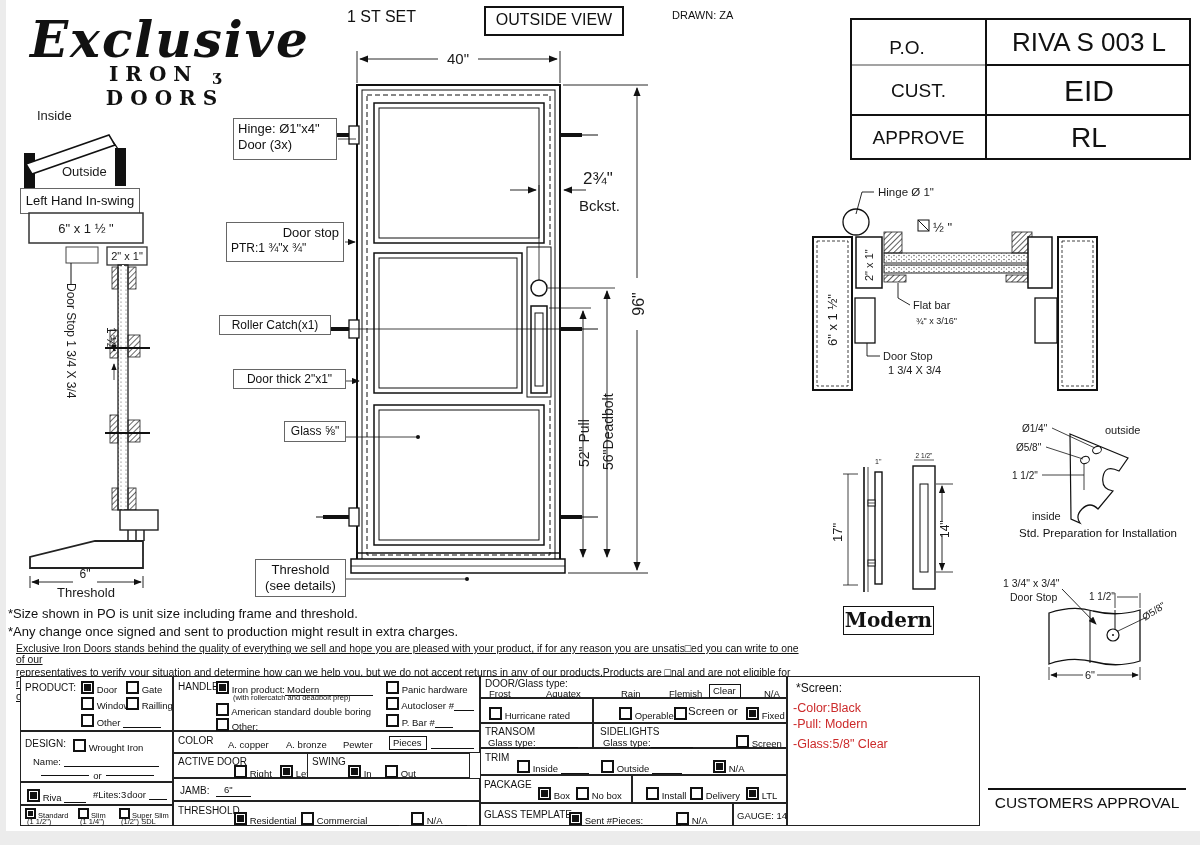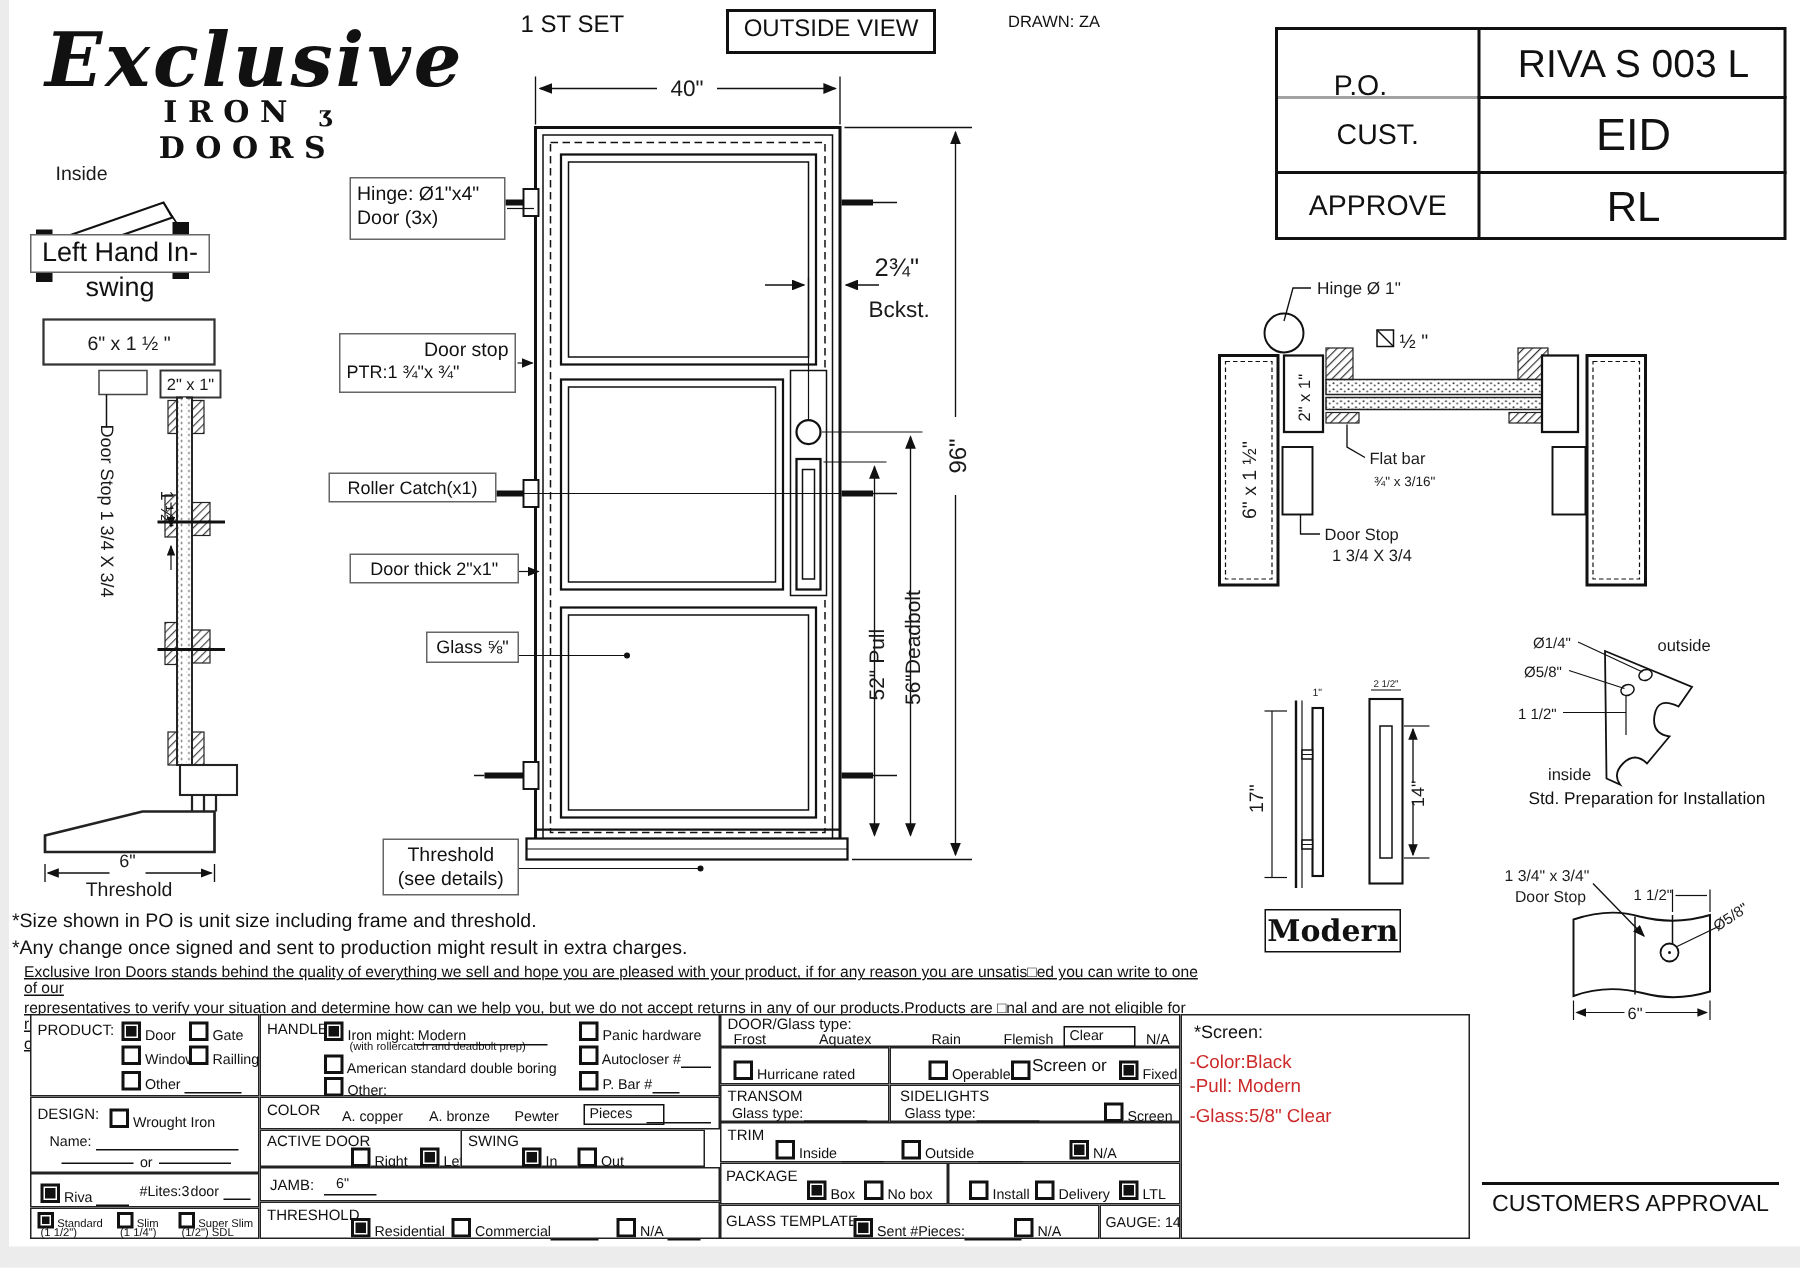--- a/index.html
+++ b/index.html
@@ -24,21 +24,21 @@
   
   .lb{border:1px solid #666;background:#fff;font-size:12px;line-height:1.25;padding:2px 4px;box-sizing:border-box;}
   .cap-box{border:1px solid #666;background:#fff;text-align:center;}
   
   .cell{position:absolute;border:1px solid #222;box-sizing:border-box;background:#fff;}
   .in{position:absolute;font-size:9.5px;white-space:nowrap;}
   .fl{font-size:10px;}
   .cb{display:inline-block;width:9px;height:9px;border:2px solid #111;background:#fff;position:relative;vertical-align:-1px;}
   .cb.checked::after{content:"";position:absolute;left:1px;top:1px;right:1px;bottom:1px;background:#111;}
   .bl{display:inline-block;border-bottom:1.2px solid #111;height:9px;vertical-align:bottom;}
-  .sel{border:1.5px solid #111;padding:0 20px 1px 3px;}
+  .sel{border:1.5px solid #111;padding:0 4px 1px 3px;}
   .tiny{font-size:7.5px;}
   .note-item{font-size:12.5px;margin:3px 0;}
   .dis1{font-size:13px;}
   .dis2{font-size:10.4px;text-decoration:underline;}
 </style>
 </head>
 <body>
 
 <div id="page">
 
@@ -50,38 +50,38 @@
     <span>IRON</span>
     <span style="font-size:15px;letter-spacing:0">ʒ</span>
     <span>DOORS</span>
   </div>
 
   <div class="a h-set" style="left:347px;top:8px">1 ST SET</div>
   <div class="a h-view" style="left:484px;top:6px;width:136px;height:26px">OUTSIDE VIEW</div>
   <div class="a h-drawn" style="left:672px;top:9px">DRAWN: ZA</div>
 
   <div class="a po" style="left:850px;top:18px;width:337px;height:138px">
-    <div class="po-cell po-lab" style="left:0;top:16px;width:110px;height:44px">P.O.</div>
+    <div class="po-cell po-lab" style="left:0;top:6px;width:110px;height:44px">P.O.</div>
     <div class="po-cell po-val" style="left:133px;top:0;width:204px;height:44px;border-left:2px solid #111">RIVA S 003 L</div>
     <div class="po-cell po-lab" style="left:0;top:44px;width:133px;height:50px;border-top:2px solid #a3a3a3">CUST.</div>
     <div class="po-cell po-val" style="left:133px;top:44px;width:204px;height:50px;border-left:2px solid #111;border-top:2px solid #111;font-size:30px">EID</div>
     <div class="po-cell po-lab" style="left:0;top:94px;width:133px;height:44px;border-top:2px solid #111">APPROVE</div>
     <div class="po-cell po-val" style="left:133px;top:94px;width:204px;height:44px;border-left:2px solid #111;border-top:2px solid #111;font-size:28px">RL</div>
   </div>
 
   <svg style="left:12px;top:98px;width:150px;height:100px" viewBox="0 0 150 100">
     <rect x="12" y="55" width="11" height="35" fill="#111"></rect>
     <rect x="103" y="50" width="11" height="38" fill="#111"></rect>
     <polygon points="14,66 97,37 103,47 20,76" fill="#fff" stroke="#111" stroke-width="1.5"></polygon>
     <path d="M 101,44 Q 116,62 110,84" fill="none" stroke="#111" stroke-width="1.2"></path>
     <polygon points="110,84 107,77 114,78" fill="#111"></polygon>
     <text x="25" y="22" font-size="13">Inside</text>
     <text x="50" y="78" font-size="13">Outside</text>
   </svg>
-  <div class="a cap-box" style="left:20px;top:156px;width:118px;height:24px;font-size:18px;line-height:23px">Left Hand In-swing</div>
+  <div class="a cap-box" style="left:20px;top:188px;width:118px;height:24px;font-size:13px;line-height:23px">Left Hand In-swing</div>
 
   <svg style="left:15px;top:205px;width:200px;height:395px" viewBox="0 0 200 395">
     <defs>
       <pattern id="p-hatch" width="4" height="4" patternTransform="rotate(45)" patternUnits="userSpaceOnUse">
         <line x1="0" y1="0" x2="0" y2="4" stroke="#444" stroke-width="1.6"></line>
       </pattern>
       <pattern id="p-speck" width="5" height="4" patternUnits="userSpaceOnUse">
         <circle cx="1" cy="1" r="0.6" fill="#555"></circle>
           <circle cx="3.5" cy="3" r="0.6" fill="#555"></circle>
       </pattern>
@@ -388,21 +388,21 @@
       <span class="in tiny" style="left:4px;top:2px"><span class="cb checked" style="width:7px;height:7px"></span> <span>Standard</span></span>
       <span class="in tiny" style="left:6px;top:11px">(1 1/2")</span>
       <span class="in tiny" style="left:57px;top:2px"><span class="cb" style="width:7px;height:7px"></span> <span>Slim</span></span>
       <span class="in tiny" style="left:59px;top:11px">(1 1/4")</span>
       <span class="in tiny" style="left:98px;top:2px"><span class="cb" style="width:7px;height:7px"></span> <span>Super Slim</span></span>
       <span class="in tiny" style="left:100px;top:11px">(1/2") SDL</span>
     </div>
 
     <div class="cell" style="left:153px;top:0;width:307px;height:55px">
       <span class="in fl" style="left:4px;top:4px">HANDLE</span>
-      <span class="in" style="left:42px;top:4px"><span class="cb checked"></span> <span>Iron might:</span><span style="border-bottom:1px solid #111;padding:0 2px">Modern</span><span class="bl" style="width:52px"></span></span>
+      <span class="in" style="left:42px;top:4px"><span class="cb checked"></span> <span>Iron product:</span><span style="border-bottom:1px solid #111;padding:0 2px">Modern</span><span class="bl" style="width:52px"></span></span>
       <span class="in tiny" style="left:59px;top:16px">(with rollercatch and deadbolt prep)</span>
       <span class="in" style="left:42px;top:26px"><span class="cb"></span> <span>American standard double boring</span></span>
       <span class="in" style="left:42px;top:41px"><span class="cb"></span> <span>Other:</span> <span class="bl" style="width:78px"></span></span>
       <span class="in" style="left:212px;top:4px"><span class="cb"></span> <span>Panic hardware</span></span>
       <span class="in" style="left:212px;top:20px"><span class="cb"></span> <span>Autocloser #</span><span class="bl" style="width:20px"></span></span>
       <span class="in" style="left:212px;top:37px"><span class="cb"></span> <span>P. Bar #</span><span class="bl" style="width:18px"></span></span>
     </div>
 
     <div class="cell" style="left:153px;top:55px;width:307px;height:22px">
       <span class="in fl" style="left:4px;top:3px">COLOR</span>

